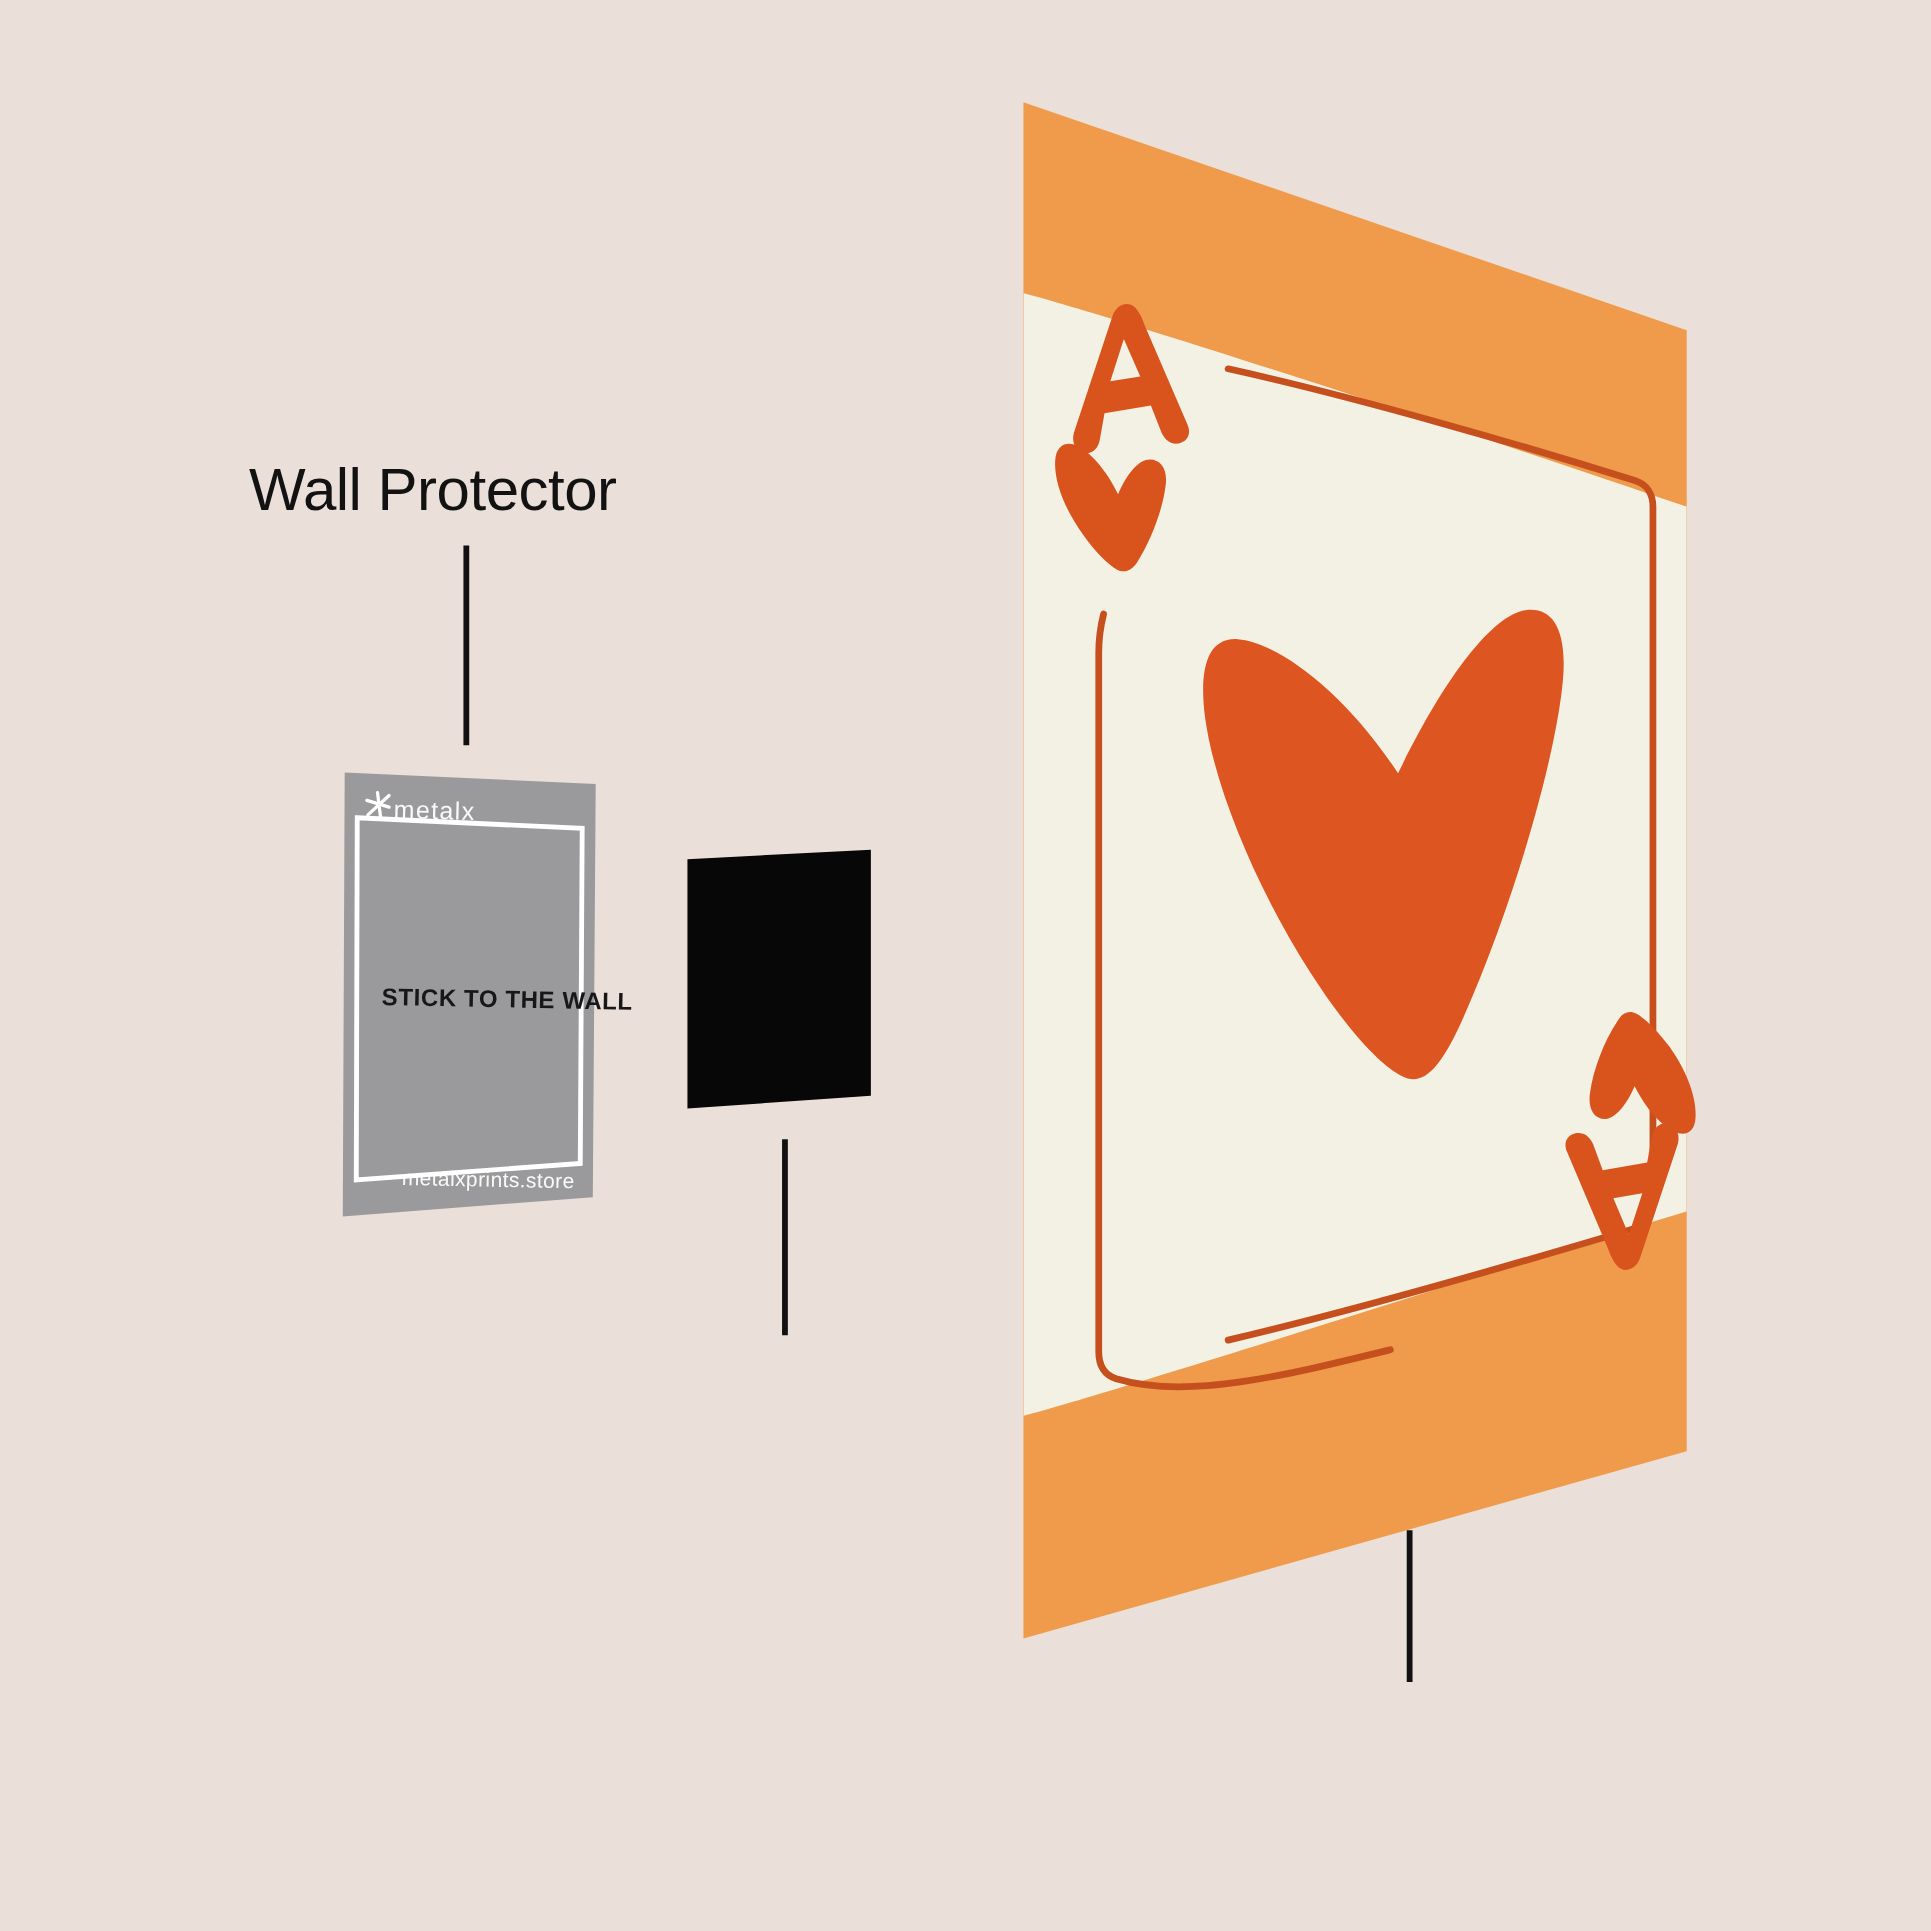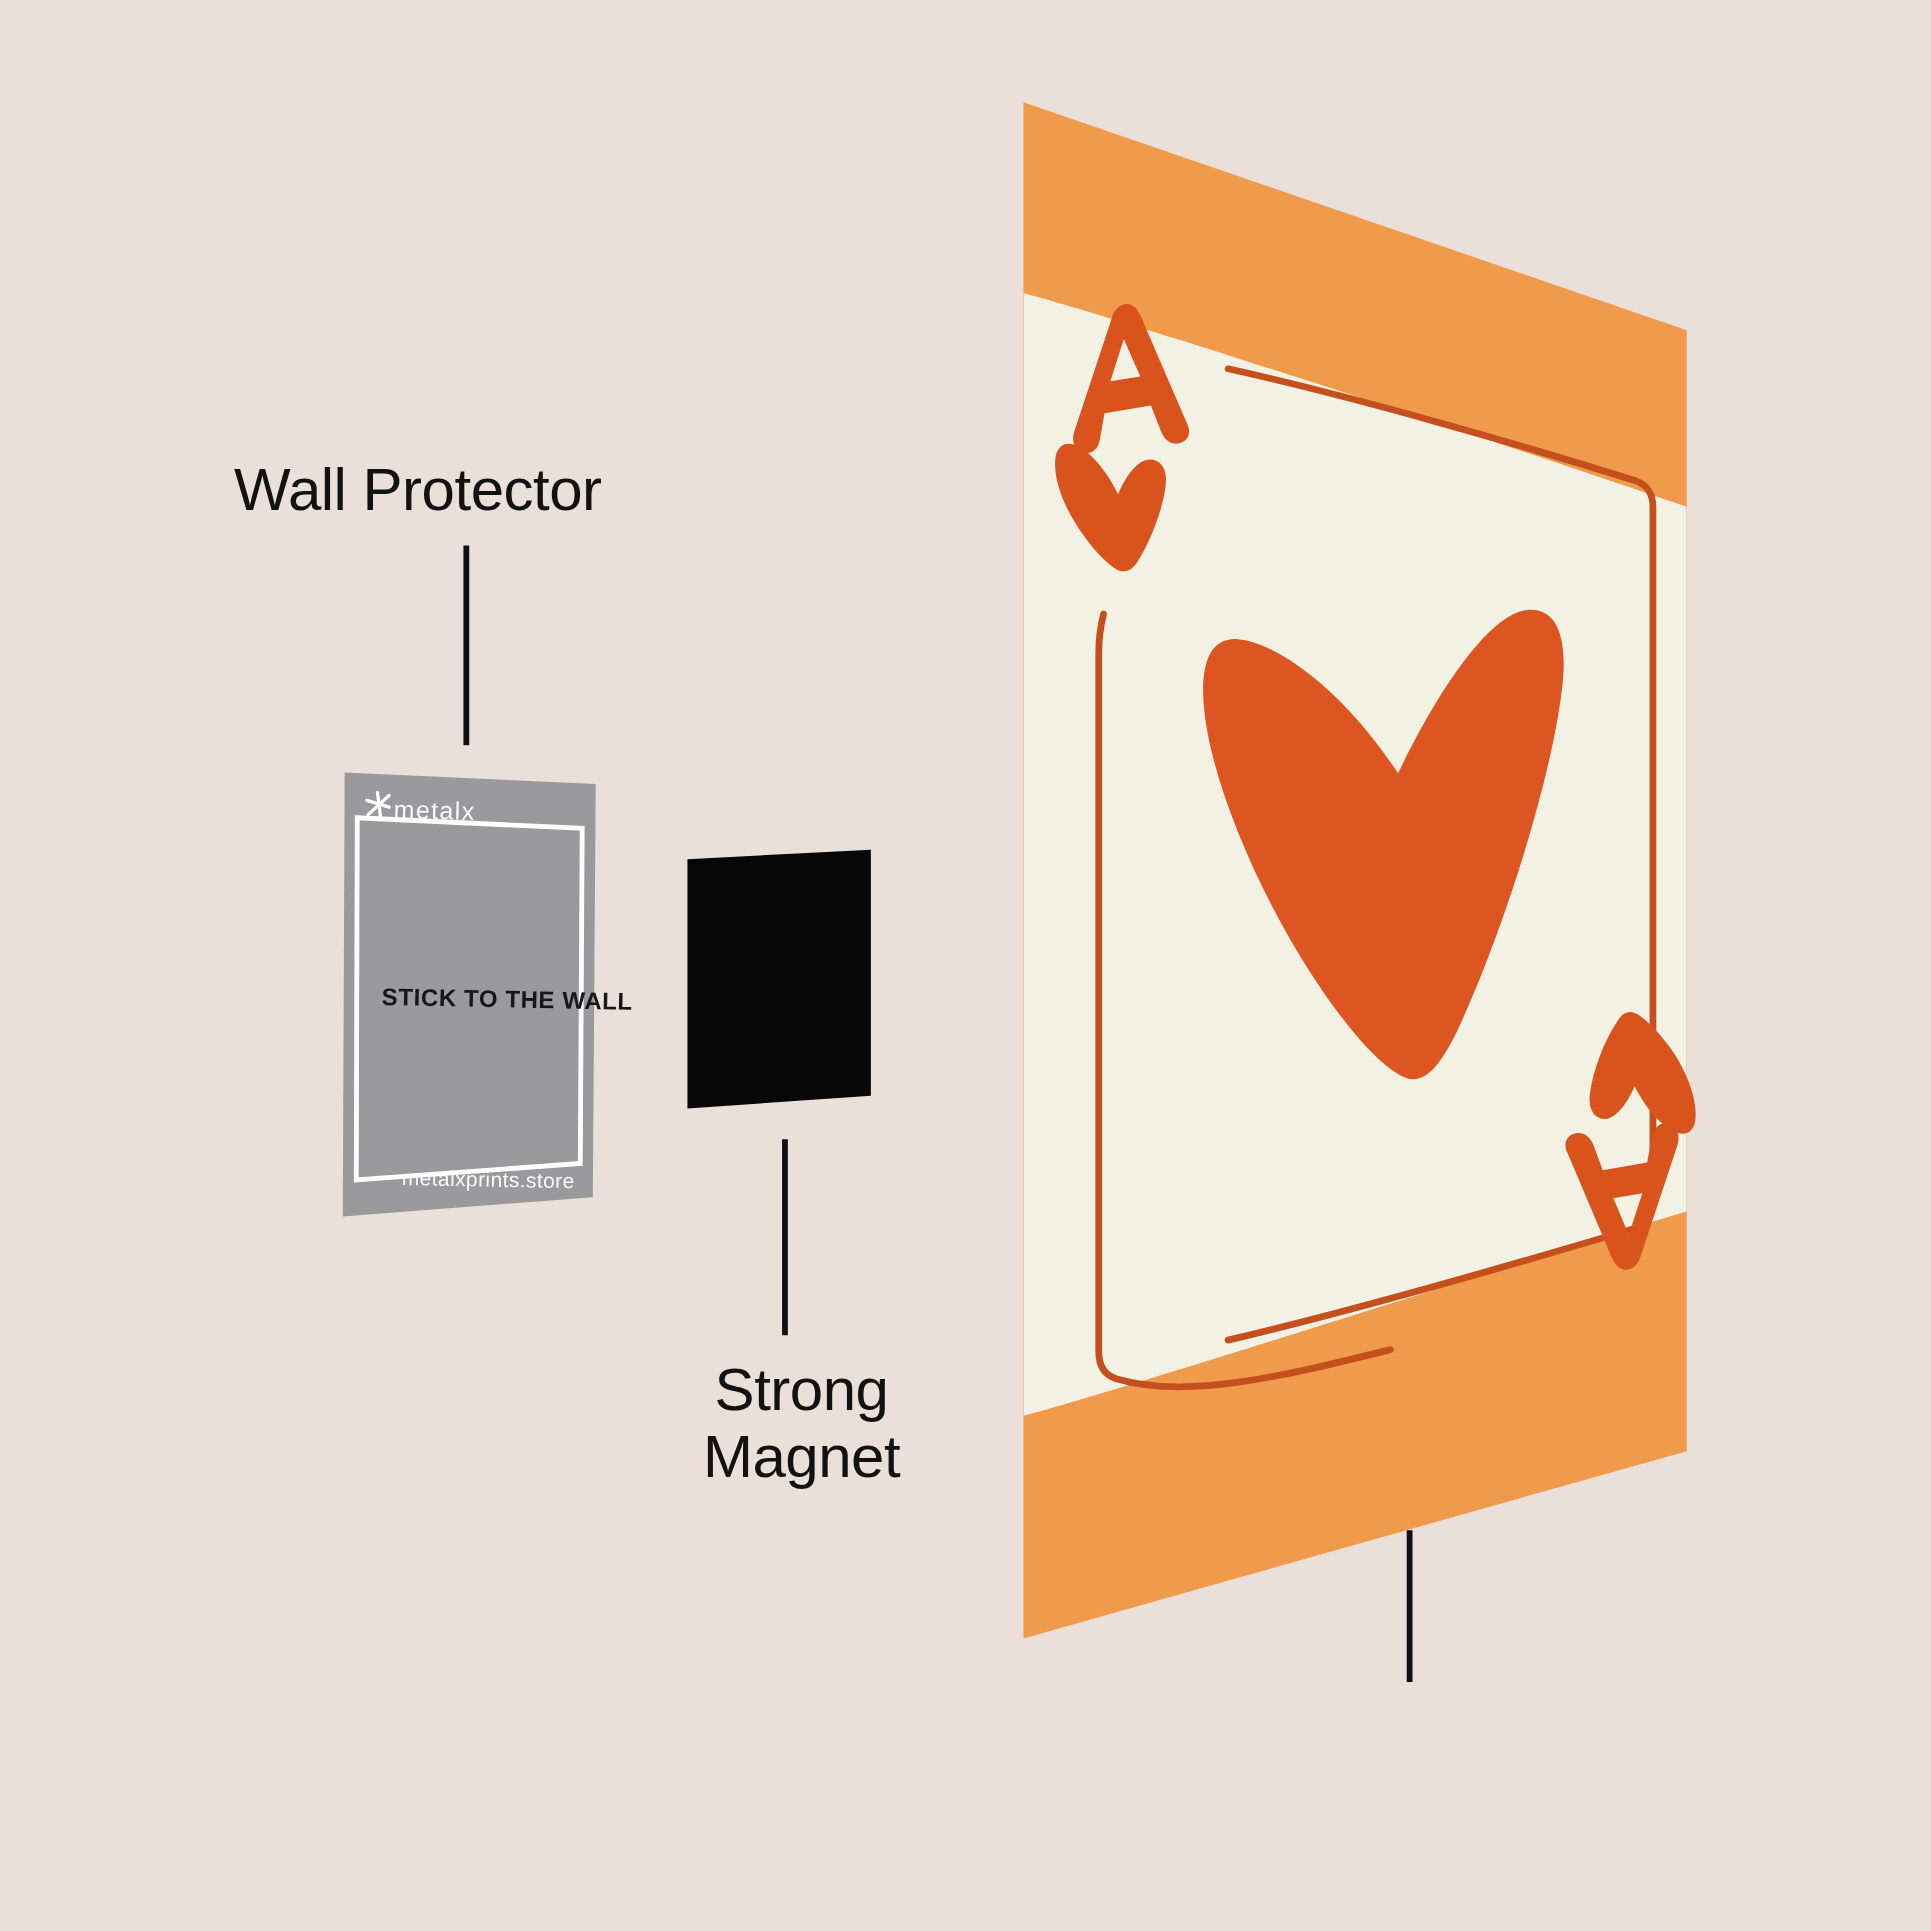--- a/index.html
+++ b/index.html
@@ -29,21 +29,21 @@
   .callout-label {
     position: absolute;
     color: #121212;
     font-family: "Liberation Sans", sans-serif;
     font-weight: 400;
     letter-spacing: -0.5px;
     white-space: pre-line;
     line-height: 1.12;
   }
   #label-wall-protector {
-    left: 234px;
+    left: 249px;
     top: 456px;
     font-size: 60px;
   }
   #label-strong-magnet {
     left: 676px;
     top: 1356px;
     font-size: 60px;
     text-align: center;
     width: 251px;
   }
@@ -211,22 +211,20 @@
 
     <g stroke="#111111" stroke-width="6" stroke-linecap="butt">
       <line x1="483" y1="565" x2="483" y2="772"></line>
       <line x1="813" y1="1180" x2="813" y2="1383"></line>
       <line x1="1460" y1="1585" x2="1460" y2="1742"></line>
     </g>
   </svg>
 
   <div class="callout-label" id="label-wall-protector">Wall Protector</div>
 
-  <div class="callout-label" id="label-strong-magnet">Strong
-Magnet</div>
 
 
   <div class="protector-text" id="protector-brand">metalx</div>
 
   <div class="protector-text" id="protector-headline">STICK TO THE WALL</div>
 
   <div class="protector-text" id="protector-url">metalxprints.store</div>
 
 </div>
 

